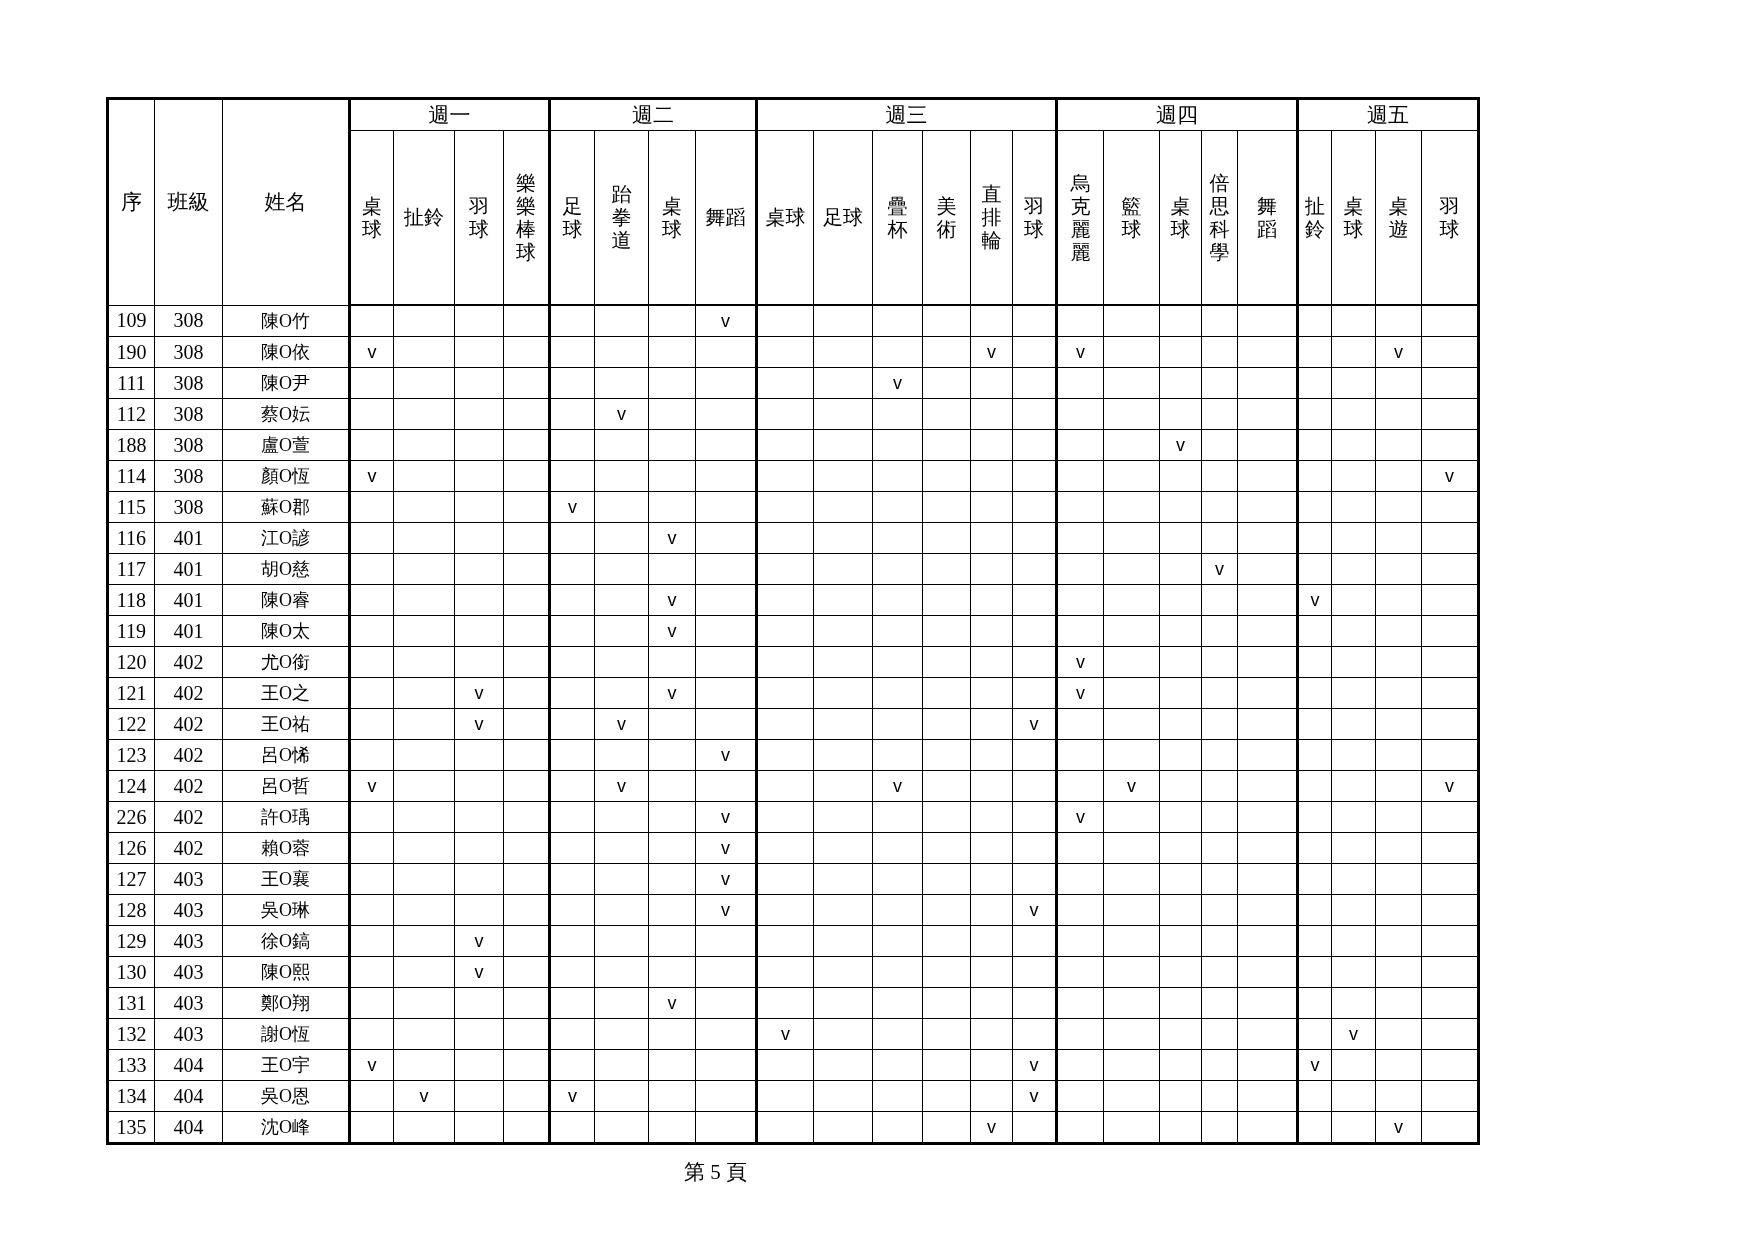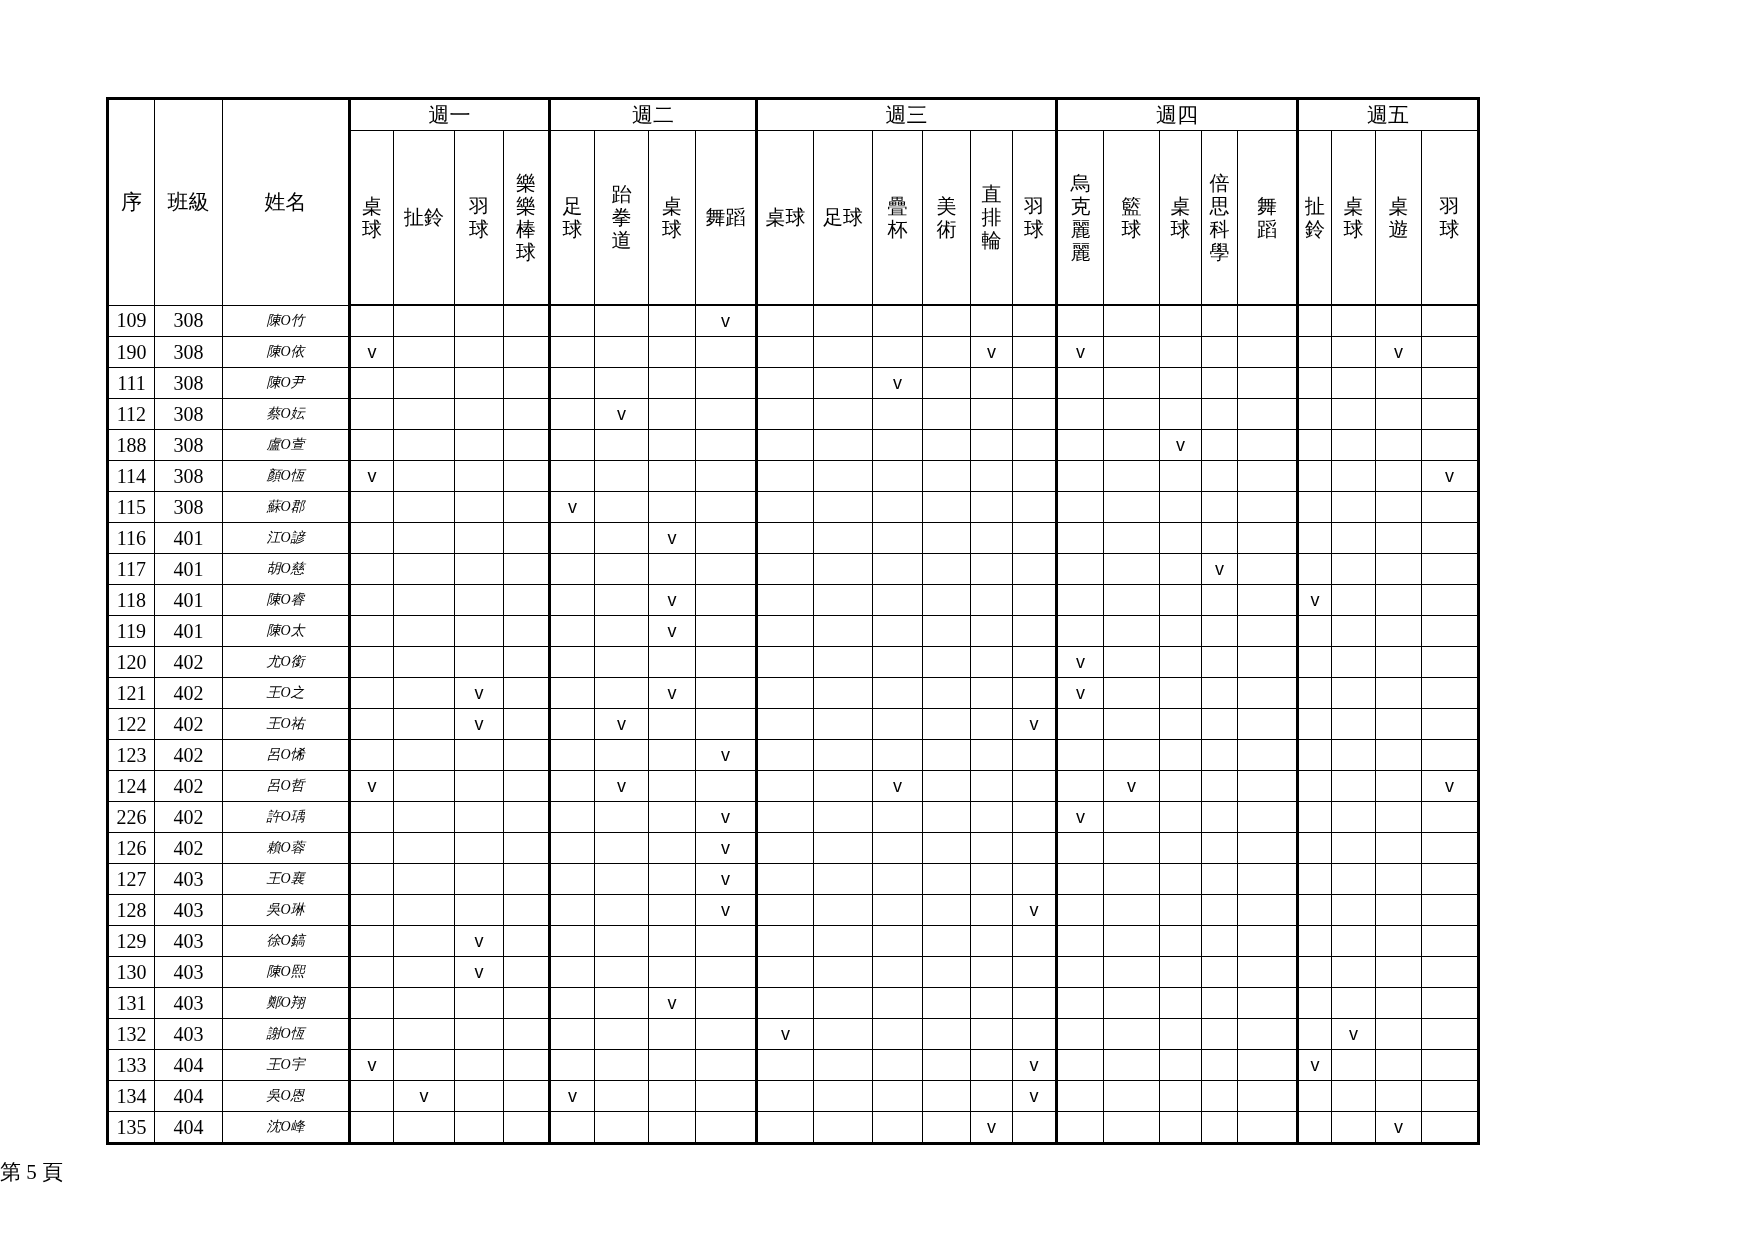--- a/index.html
+++ b/index.html
@@ -26,25 +26,25 @@
     background:#fff;
     font-weight:normal;
   }
   tr.day-row th{height:30px;font-size:21px;margin-top:39px;}
   tr.act-row th{height:173px;font-size:20px;border-bottom:2.5px solid #000;}
   tr.data-row td{height:30px;}
   th.base{font-size:21px;}
   .thick-l{border-left:3px solid #000 !important;}
   .vtxt{white-space:pre-line;line-height:23px;display:inline-block;}
   td.seq, td.cls{font-family:Liberation Serif, serif;font-size:20px;}
-  td.name{font-size:14px;font-style:italic;}
+  td.name{font-size:18px;}
   td.chk{font-family:"Liberation Sans", sans-serif;font-size:18px;}
   .footer{
     position:absolute;left:0;top:1158px;width:1431px;
-    text-align:left;font-size:21px;
+    text-align:center;font-size:21px;
     font-family:"Liberation Serif", serif;
   }
 </style>
 </head>
 <body>
 
 <div class="page">
 
   <table class="roster">
     <colgroup id="cols">

